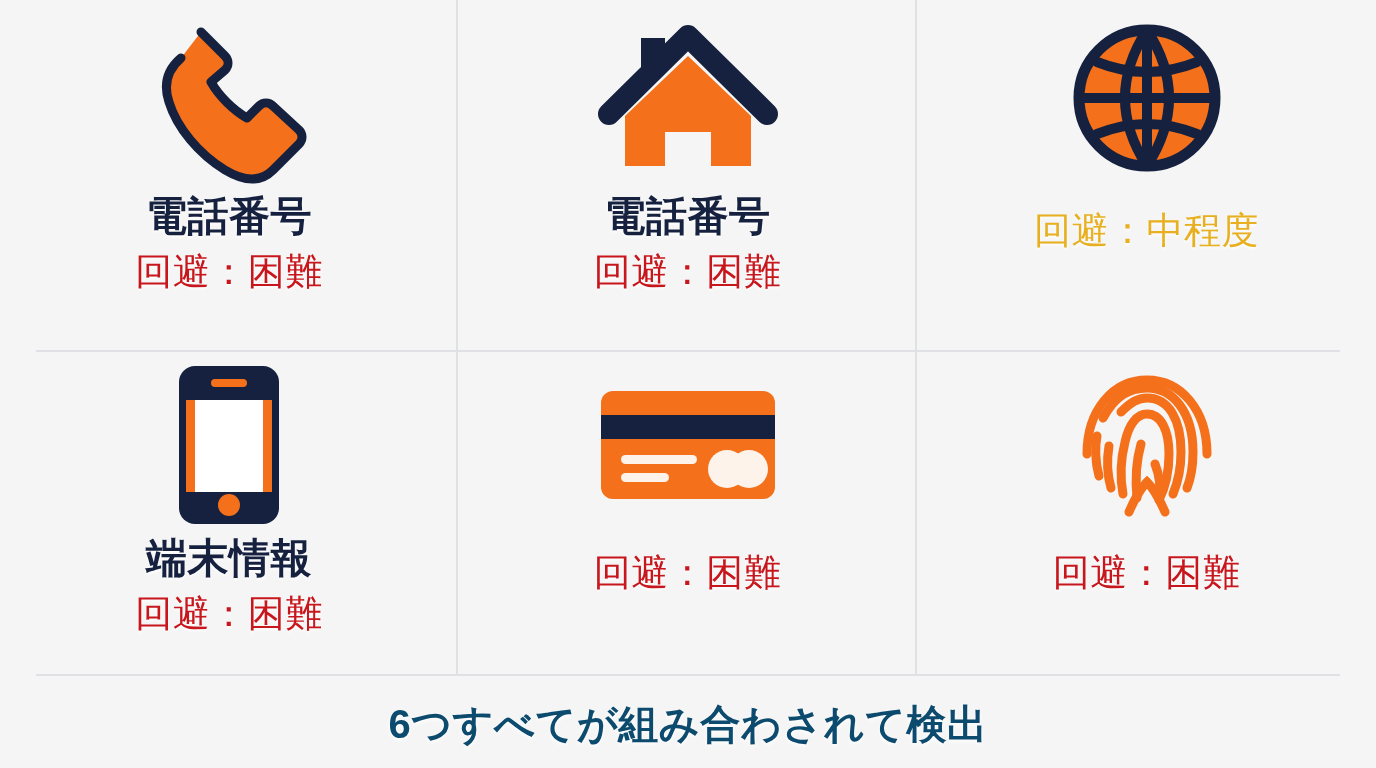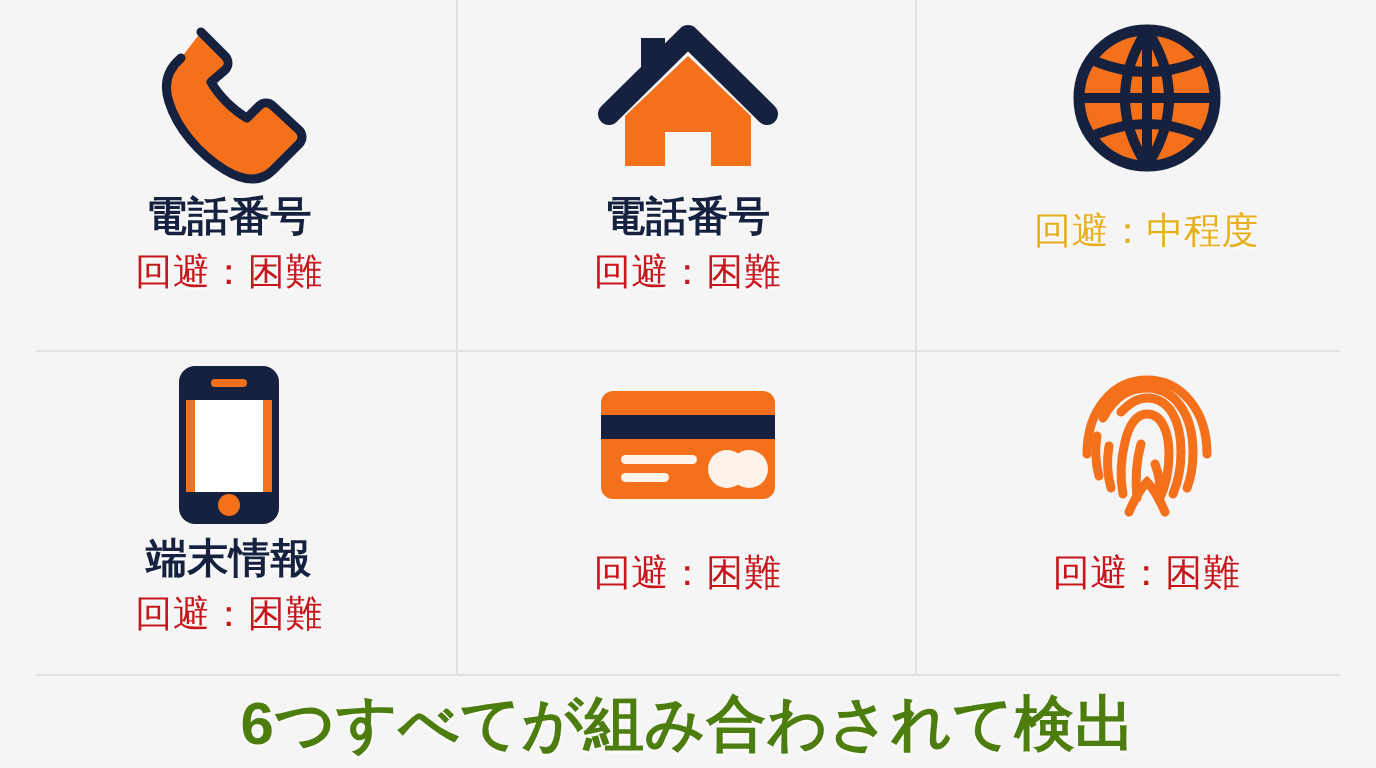--- a/index.html
+++ b/index.html
@@ -108,22 +108,22 @@
   .footer::before {
     content: "";
     position: absolute;
     top: 0;
     left: 36px;
     right: 36px;
     height: 2px;
     background: #dfe1e4;
   }
   .footer-text {
-    color: #4d7c0f;
-    font-size: 60px;
+    color: #0c4a6e;
+    font-size: 40px;
     font-weight: 700;
     letter-spacing: 0.5px;
     line-height: 1;
     text-shadow: 0 2px 4px rgba(255,255,255,0.95);
     margin-top: 6px;
   }
 
   svg { display: block; overflow: visible; }
 </style>
 </head>

